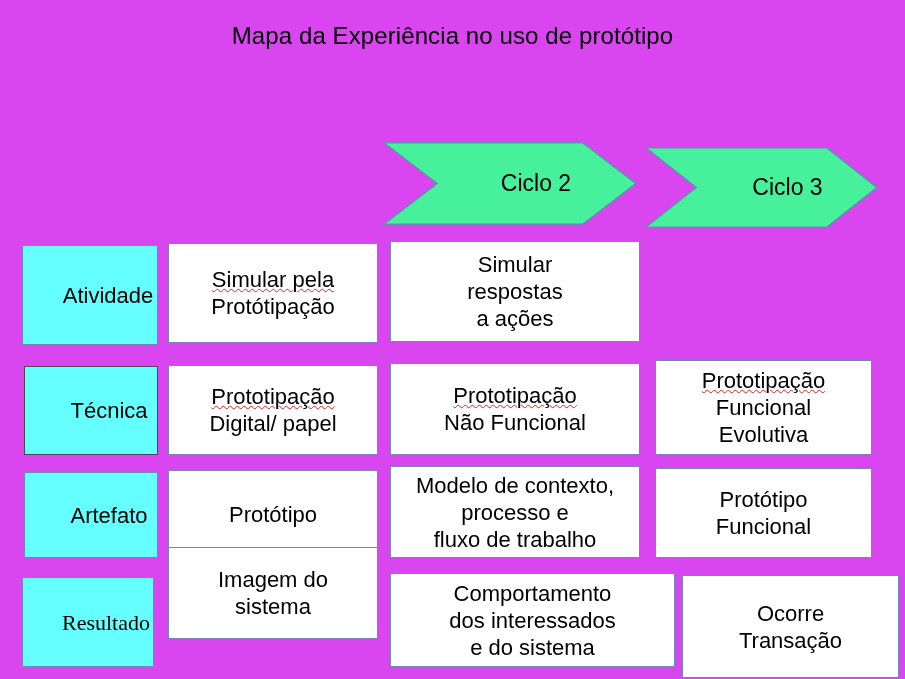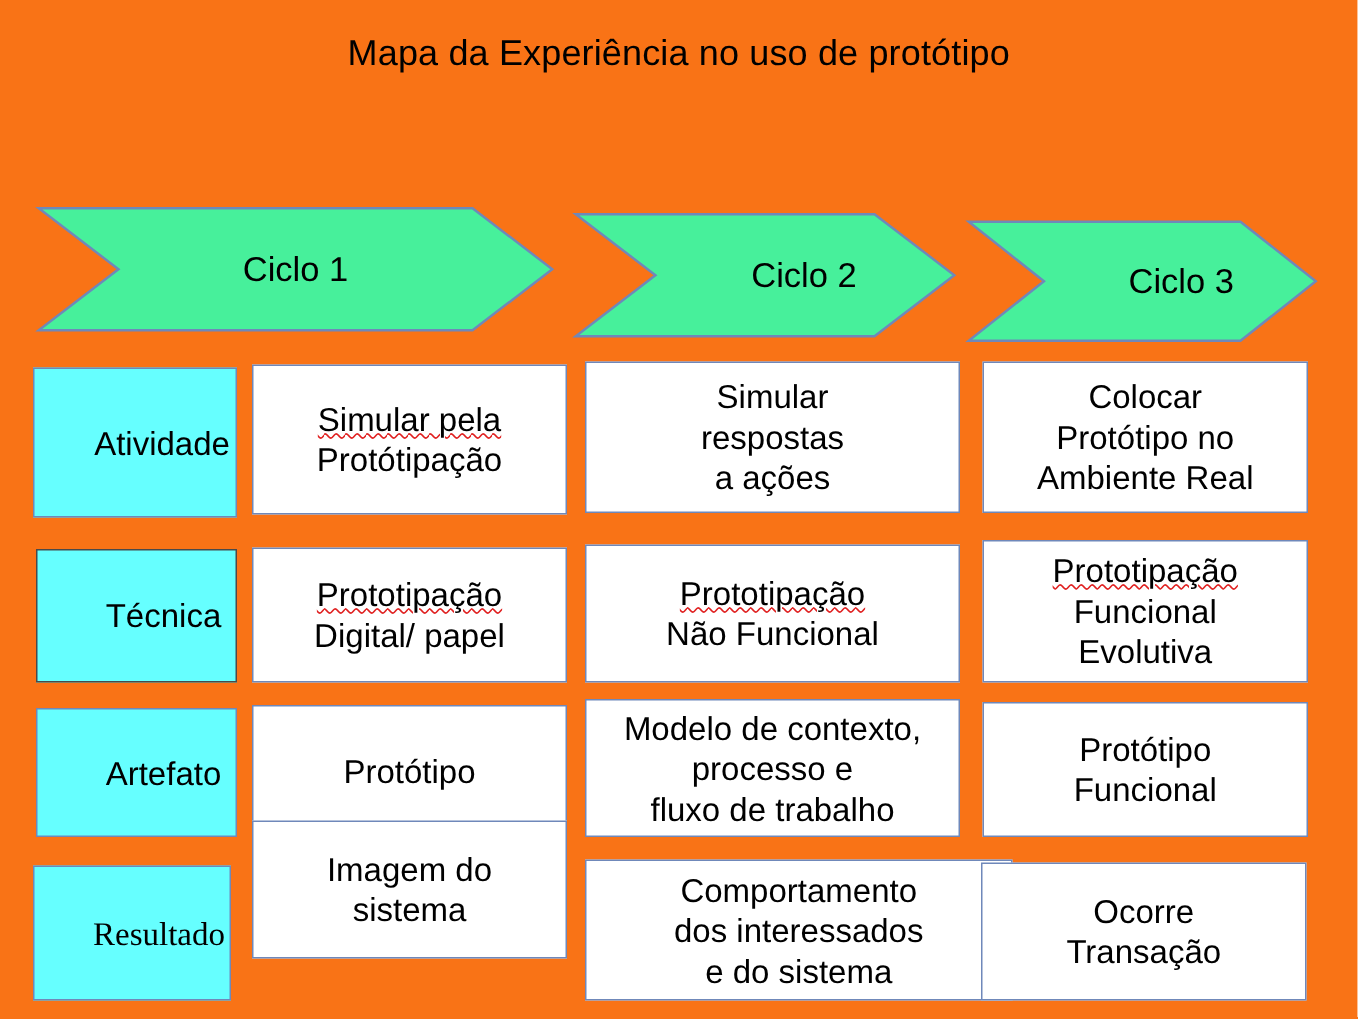--- a/index.html
+++ b/index.html
@@ -9,21 +9,21 @@
     background: #ffffff;
   }
   body {
     font-family: "Liberation Sans", sans-serif;
     color: #000000;
   }
   #canvas {
     position: relative;
     width: 905px;
     height: 679px;
-    background: #f97316;
+    background: #d946ef;
     overflow: hidden;
   }
 
   
   .page-title {
     position: absolute;
     left: 0;
     top: 22px;
     width: 905px;
     text-align: center;
@@ -99,26 +99,20 @@
     text-decoration-thickness: 1px;
   }
 </style>
 </head>
 <body>
 
 <div id="canvas">
 
   <div class="page-title">Mapa da Experiência no uso de protótipo</div>
 
-  <div class="chevron" style="left:25px; top:138px; width:344px; height:83px;">
-    <svg viewBox="0 0 344 83" preserveAspectRatio="none">
-      <polygon points="0.8,0.8 290,0.8 343.2,41.5 290,82.2 0.8,82.2 54,41.5" fill="#47f09b" stroke="#6f88ba" stroke-width="1.6"></polygon>
-    </svg>
-    <div class="chevron-label" style="top:28px;">Ciclo 1</div>
-  </div>
 
   <div class="chevron" style="left:383px; top:142px; width:254px; height:83px;">
     <svg viewBox="0 0 254 83" preserveAspectRatio="none">
       <polygon points="0.8,0.8 200,0.8 253.2,41.5 200,82.2 0.8,82.2 54,41.5" fill="#47f09b" stroke="#6f88ba" stroke-width="1.6"></polygon>
     </svg>
     <div class="chevron-label" style="top:28px; padding-left:26px;">Ciclo 2</div>
   </div>
 
   <div class="chevron" style="left:645px; top:147px; width:233px; height:81px;">
     <svg viewBox="0 0 233 81" preserveAspectRatio="none">
@@ -131,25 +125,20 @@
     <span class="txt">Atividade</span>
   </div>
   <div class="cell spell" style="left:168px; top:243px; width:210px; height:100px;">
     <span class="txt">Simular pela
 Protótipação</span>
   </div>
   <div class="cell" style="left:390px; top:241px; width:250px; height:101px;">
     <span class="txt">Simular
 respostas
 a ações</span>
-  </div>
-  <div class="cell" style="left:655px; top:241px; width:217px; height:101px;">
-    <span class="txt">Colocar
-Protótipo  no
-Ambiente Real</span>
   </div>
 
   <div class="cell label dark-border" style="left:24px; top:366px; width:134px; height:89px;justify-content:center;">
     <span class="txt">Técnica</span>
   </div>
   <div class="cell spell" style="left:168px; top:365px; width:210px; height:90px;">
     <span class="txt">Prototipação
 Digital/ papel</span>
   </div>
   <div class="cell spell" style="left:390px; top:363px; width:250px; height:92px;">
@@ -183,18 +172,18 @@
   </div>
   <div class="cell" style="left:168px; top:547px; width:210px; height:92px;">
     <span class="txt">Imagem do
 sistema</span>
   </div>
   <div class="cell" style="left:390px; top:573px; width:285px; height:94px;">
     <span class="txt">Comportamento
 dos interessados
 e do sistema</span>
   </div>
-  <div class="cell" style="left:654px; top:575px; width:217px; height:92px;">
+  <div class="cell" style="left:682px; top:575px; width:217px; height:103px;">
     <span class="txt">Ocorre
 Transação</span>
   </div>
 
 </div>
 
 </body></html>

